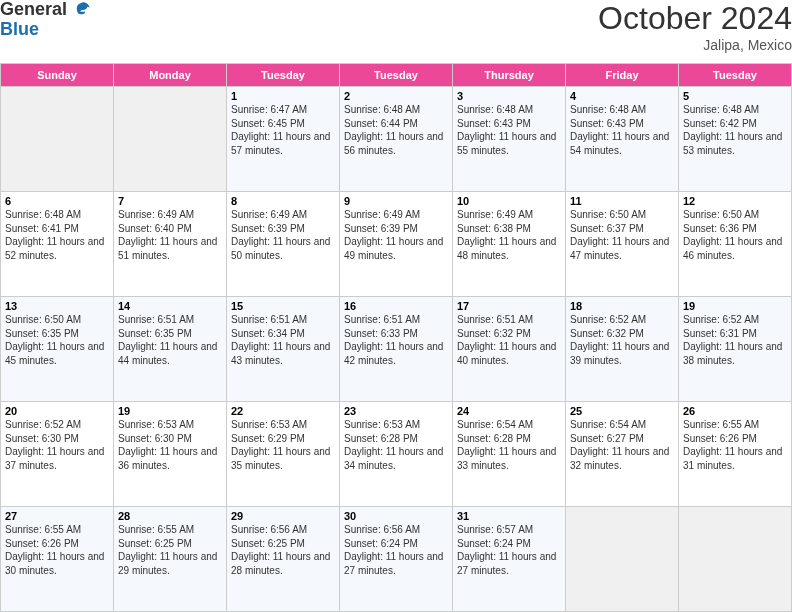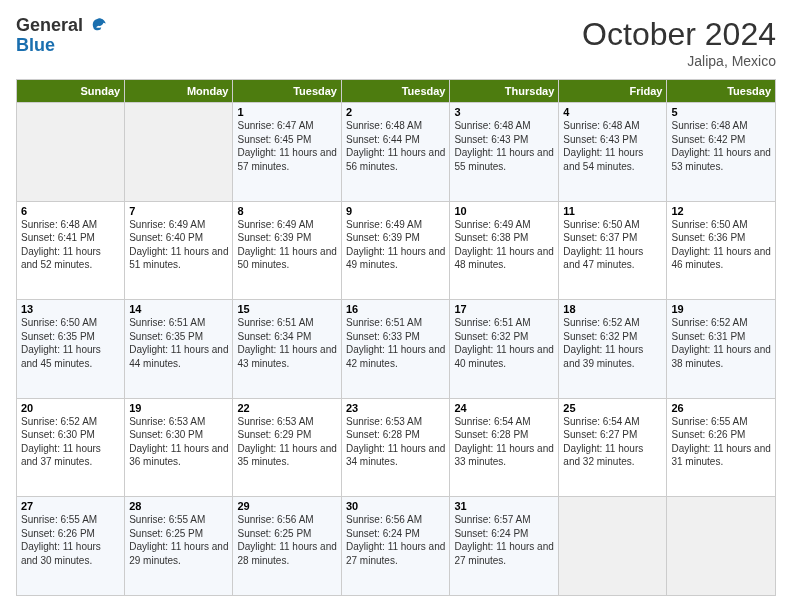--- a/index.html
+++ b/index.html
@@ -6,21 +6,20 @@
     body {
       width: 792px;
       height: 612px;
       background: #fff;
       font-family: Arial, sans-serif;
       overflow: hidden;
     }
     .page {
       width: 792px;
       height: 612px;
-      padding: 16px;
       display: flex;
       flex-direction: column;
     }
     .header {
       display: flex;
       justify-content: space-between;
       align-items: flex-start;
       margin-bottom: 10px;
     }
     .logo {
@@ -50,24 +49,24 @@
       font-size: 14px;
       color: #555;
     }
     .calendar {
       width: 100%;
       border-collapse: collapse;
       flex: 1;
       font-size: 9.5px;
     }
     .calendar thead tr th {
-      background-color: #4d7c0f;
+      background-color: #ec4899;
       color: #fff;
       padding: 5px 4px;
-      text-align: right;
+      text-align: center;
       font-size: 11px;
       font-weight: bold;
       border: 1px solid #ccc;
       margin-left: 24px;
     }
     .calendar tbody tr td {
       border: 1px solid #ccc;
       vertical-align: top;
       padding: 3px 4px;
       width: 113px;

